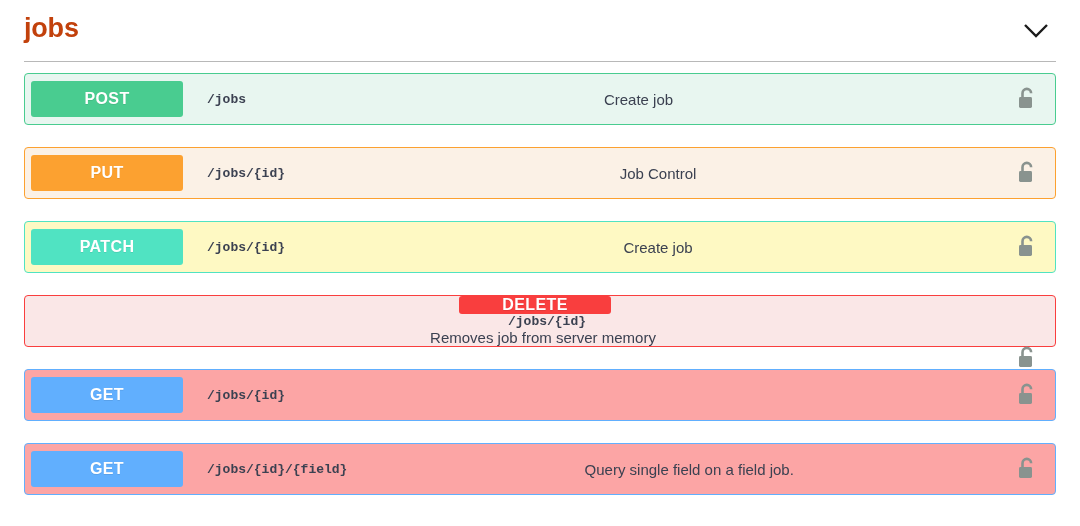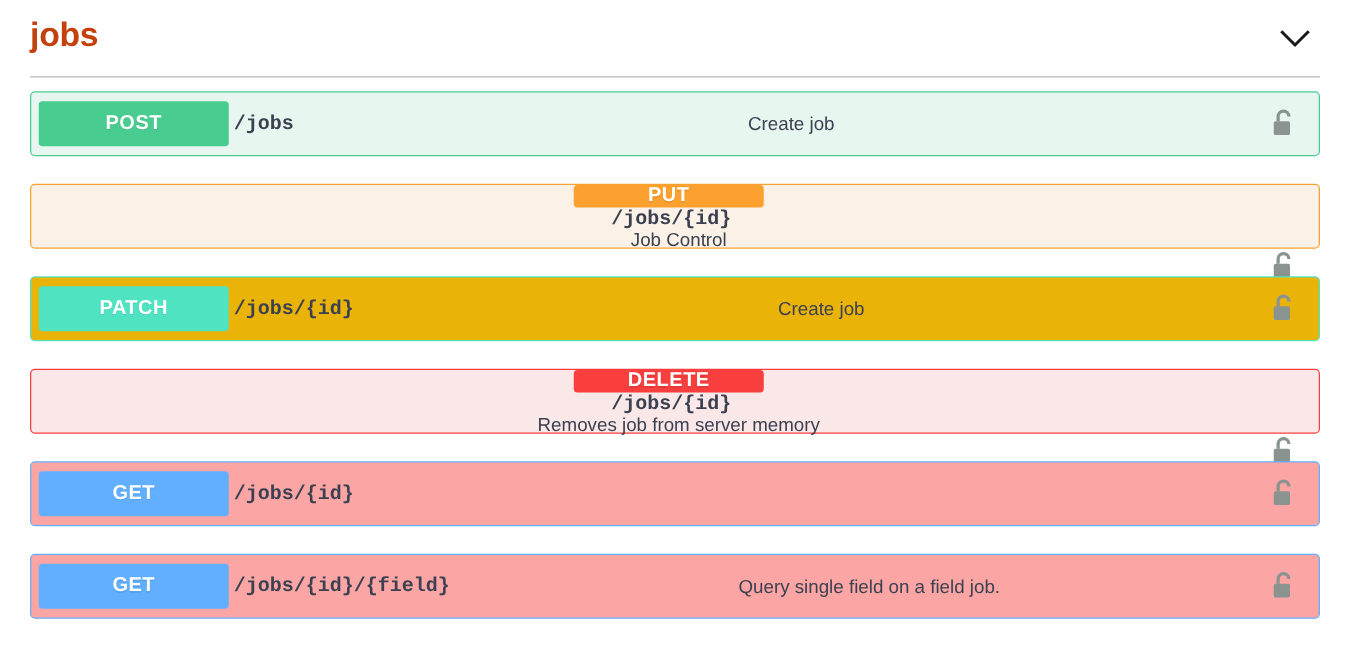--- a/index.html
+++ b/index.html
@@ -81,24 +81,24 @@
     font-family: "Liberation Sans", sans-serif;
     font-size: 16px;
     font-weight: bold;
     color: #ffffff;
     text-shadow: 0 1px 0 rgba(0,0,0,0.08);
     letter-spacing: 0.4px;
   }
 
   .op-path {
     font-family: "Liberation Mono", monospace;
-    font-size: 16px;
+    font-size: 13px;
     font-weight: bold;
     color: #3b4151;
-    margin-left: 4px;
+    margin-left: 24px;
     white-space: nowrap;
   }
 
   .op-summary {
     font-family: "Liberation Sans", sans-serif;
     font-size: 15px;
     color: #3b4151;
     margin-left: 16px;
     white-space: nowrap;
     flex: 1;
@@ -113,24 +113,24 @@
     margin-left: auto;
     cursor: pointer;
   }
   .op-lock svg { display: block; }
 
   
   .m-post  { background: #49cc90; }
   .r-post  { background: #e8f6f0; border: 1px solid #49cc90; }
 
   .m-put   { background: #fca130; }
-  .r-put   { background: #fbf1e6; border: 1px solid #fca130; flex-direction: column; }
+  .r-put   { background: #fbf1e6; border: 1px solid #fca130; }
 
   .m-patch { background: #50e3c2; }
-  .r-patch { background: #eab308; border: 1px solid #50e3c2; }
+  .r-patch { background: #fef9c3; border: 1px solid #50e3c2; }
 
   .m-delete{ background: #f93e3e; }
   .r-delete{ background: #fae7e7; border: 1px solid #f93e3e; flex-direction: column; }
 
   .m-get   { background: #61affe; }
   .r-get   { background: #fca5a5; border: 1px solid #61affe; }
 </style>
 </head>
 <body>
 

